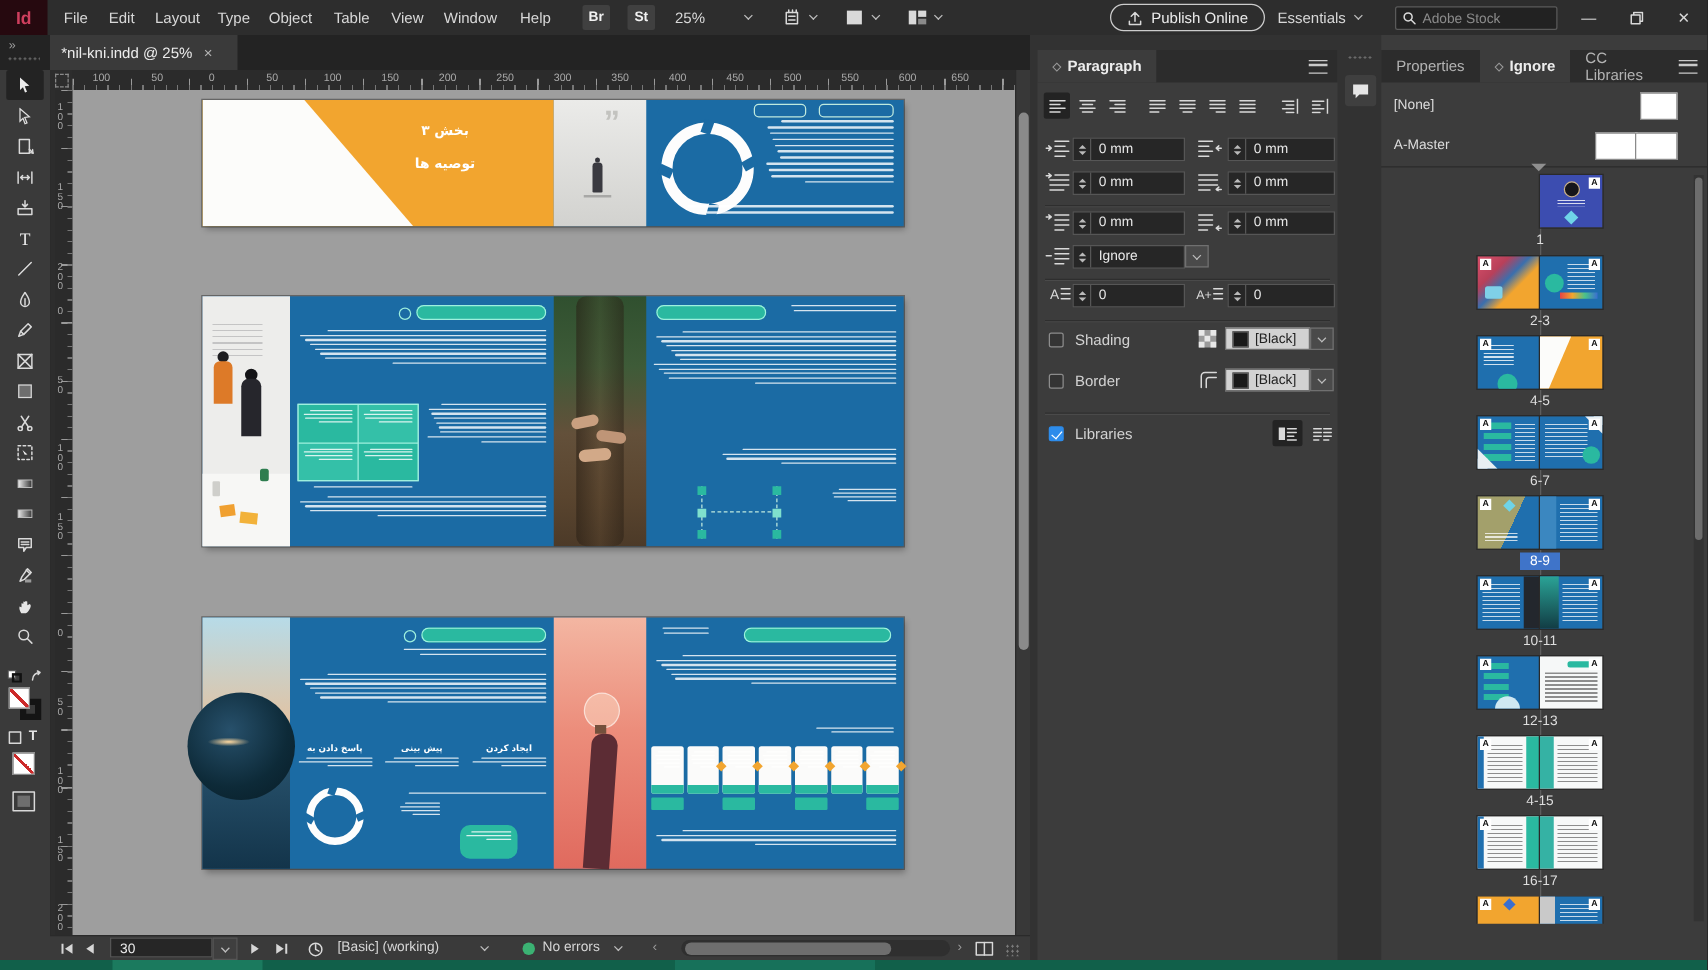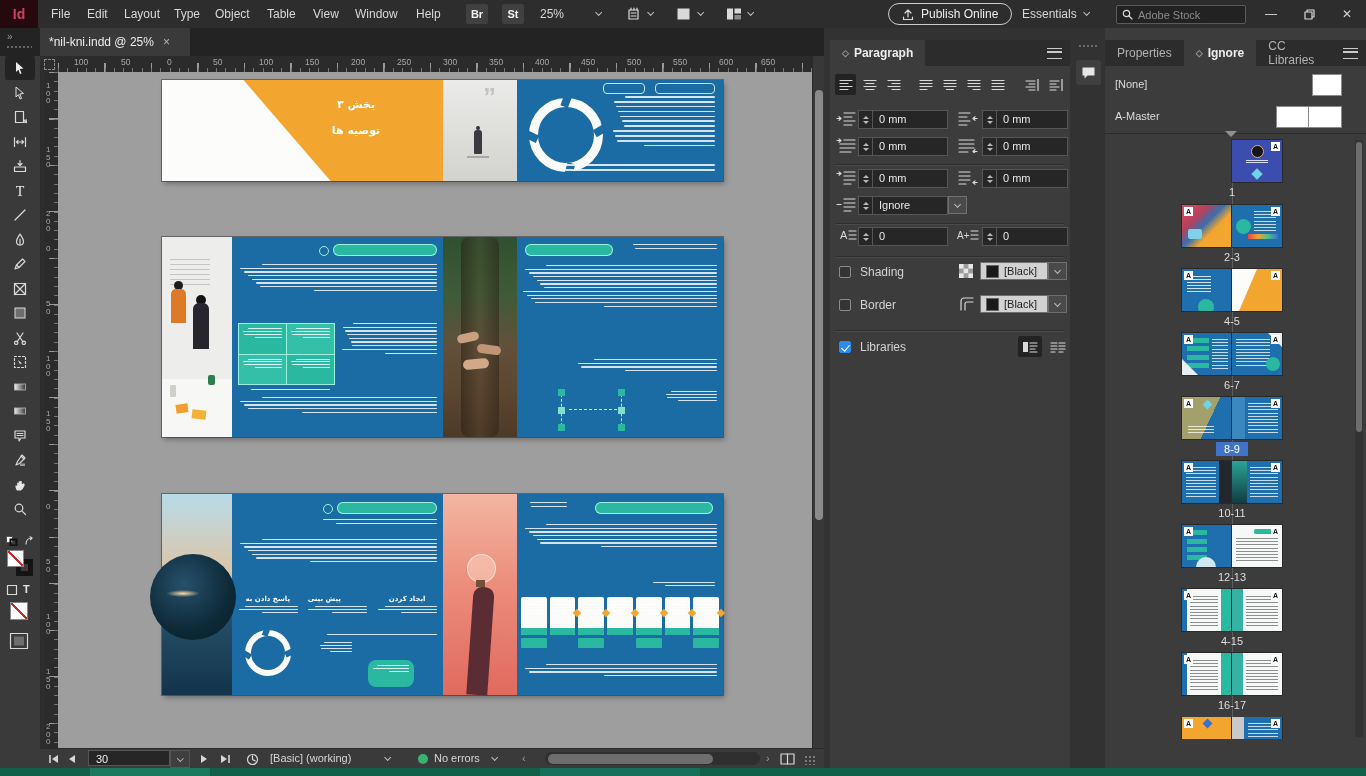--- a/index.html
+++ b/index.html
@@ -609,21 +609,21 @@
         <div class="abs" style="left:6px;right:6px;top:101px;display:flex;gap:10px;direction:rtl">
           <div style="flex:1;position:relative">
             <div style="color:#fff;font-weight:bold;font-size:7px;text-align:center;font-family:'DejaVu Sans',sans-serif">ایجاد کردن</div>
             <div class="lines xs" style="margin-top:3px">
                 <i style="width: 88%;"></i>
                 <i style="width: 99%;"></i>
                 <i style="width: 60%;"></i>
               </div>
           </div>
           <div style="flex:1;position:relative">
-            <div style="color:#fff;font-weight:bold;font-size:7px;text-align:left;font-family:'DejaVu Sans',sans-serif">پیش بینی</div>
+            <div style="color:#fff;font-weight:bold;font-size:7px;text-align:center;font-family:'DejaVu Sans',sans-serif">پیش بینی</div>
             <div class="lines xs" style="margin-top:3px">
                 <i style="width: 88%;"></i>
                 <i style="width: 99%;"></i>
                 <i style="width: 60%;"></i>
               </div>
           </div>
           <div style="flex:1;position:relative">
             <div style="color:#fff;font-weight:bold;font-size:7px;text-align:center;font-family:'DejaVu Sans',sans-serif">پاسخ دادن به</div>
             <div class="lines xs" style="margin-top:3px">
                 <i style="width: 88%;"></i>

